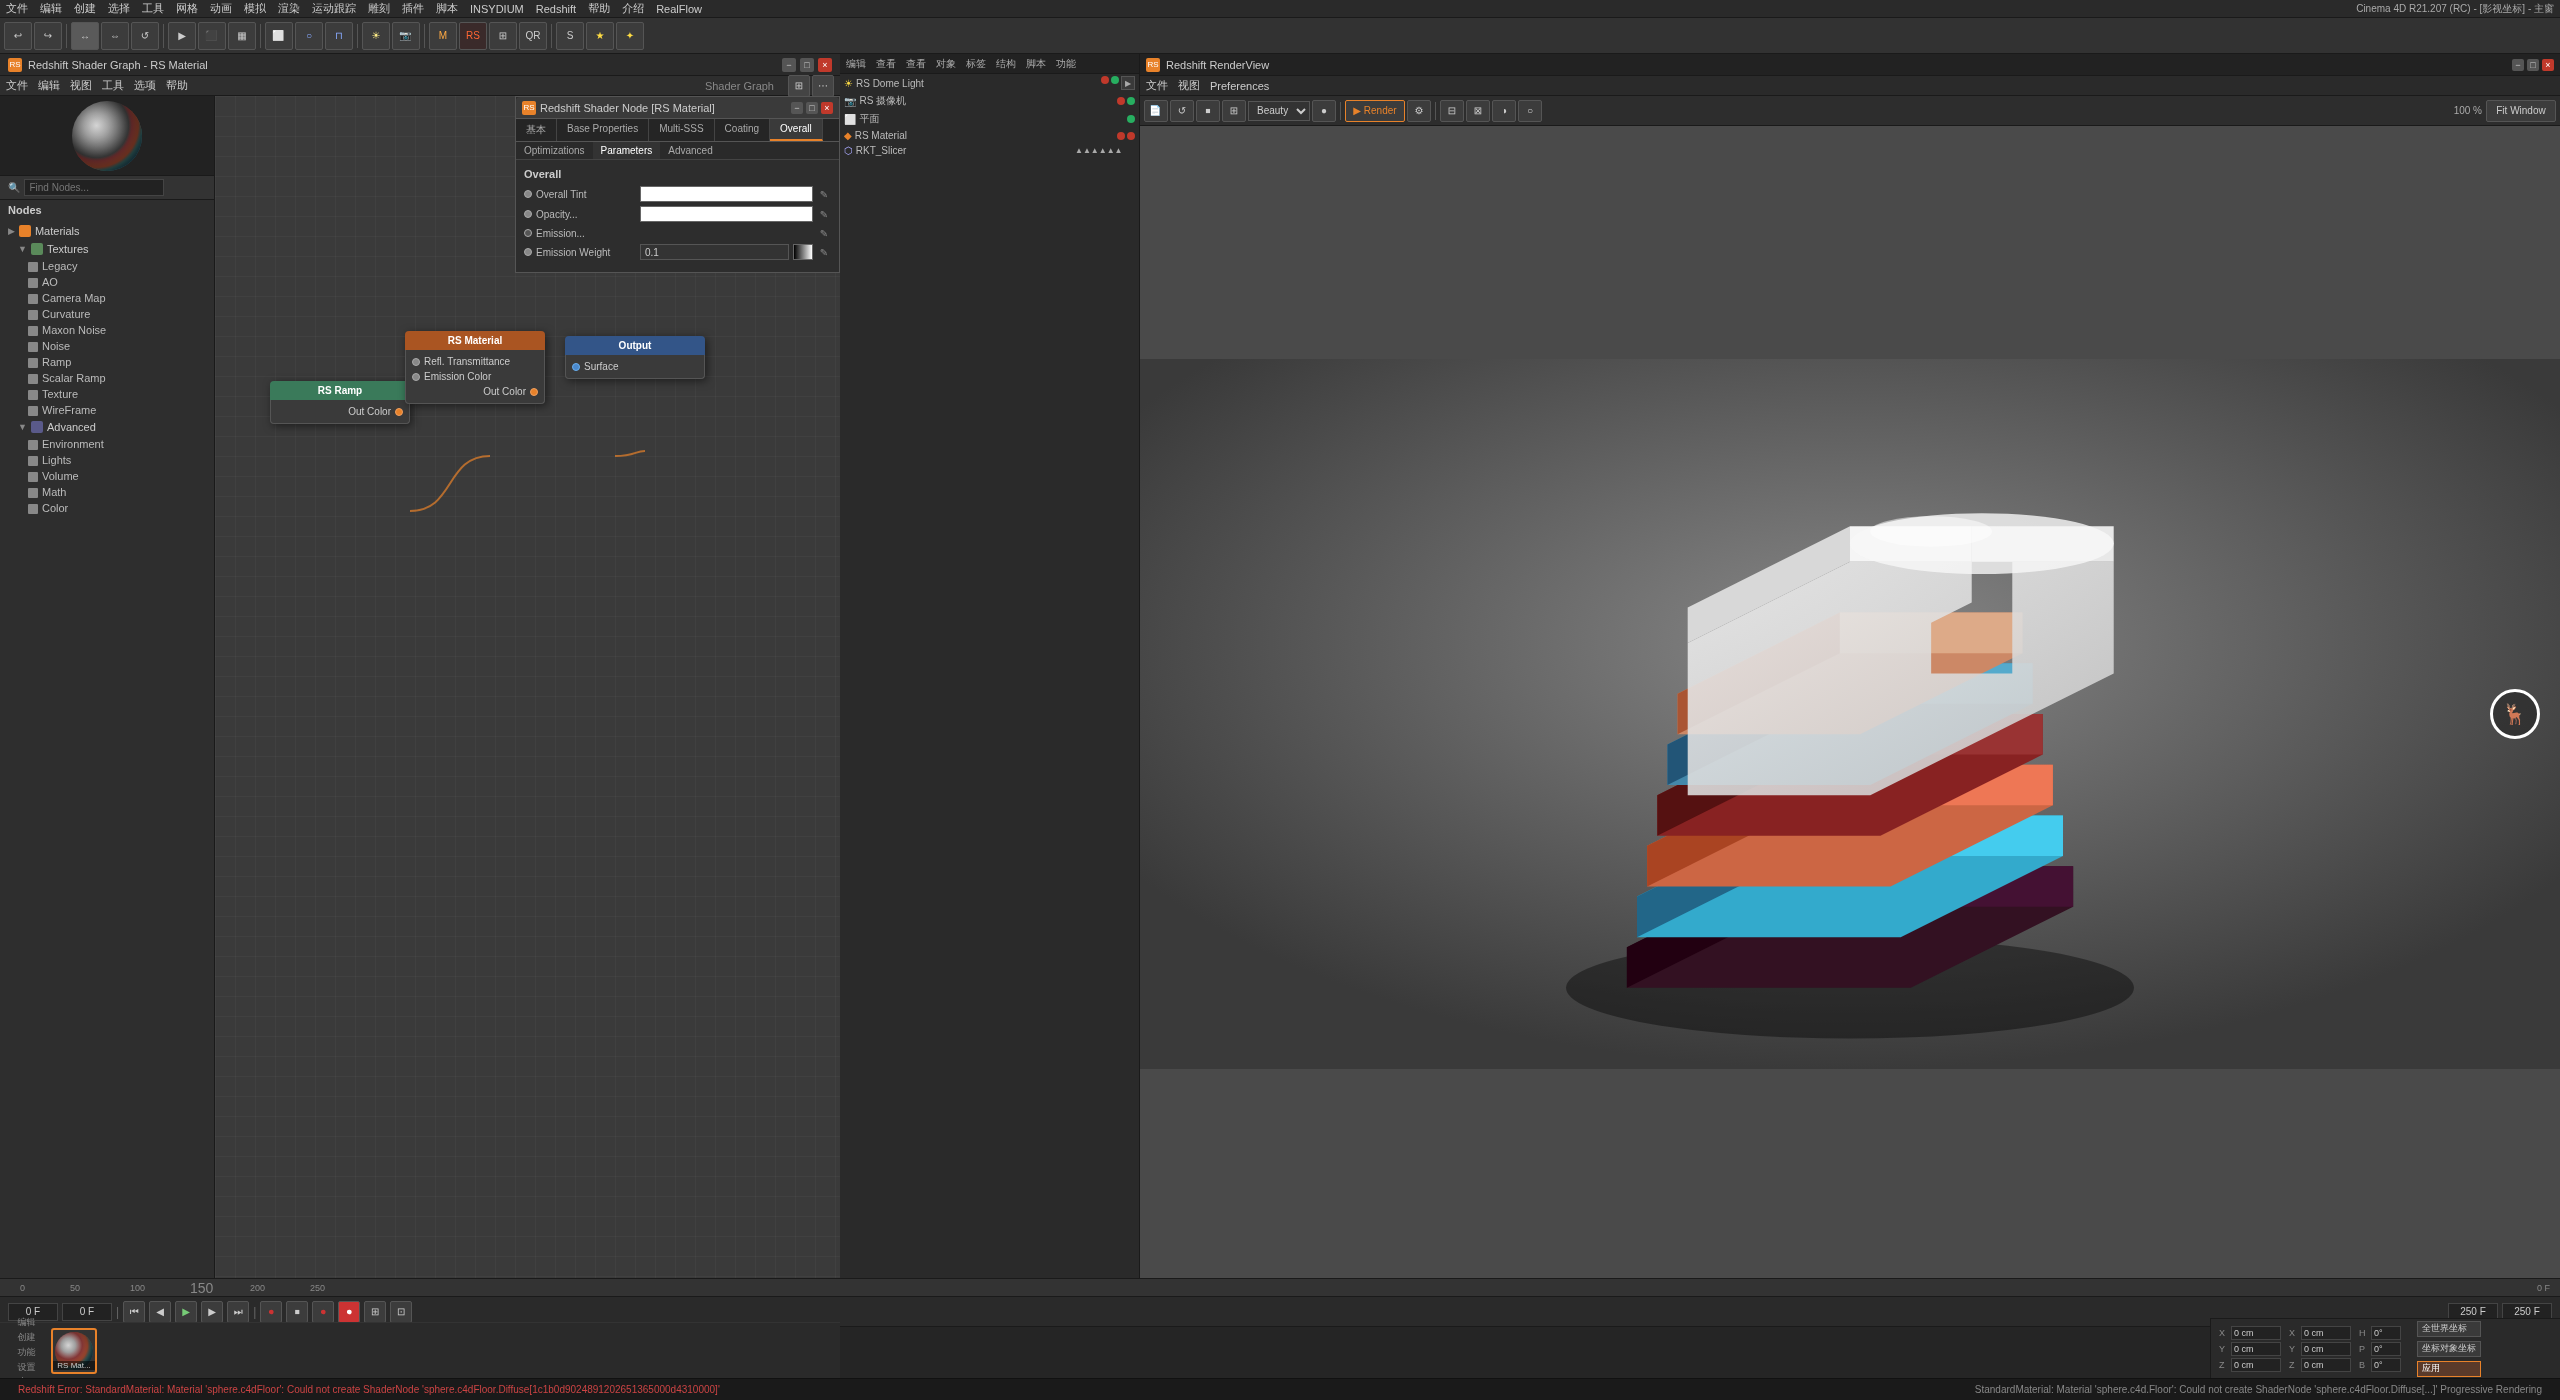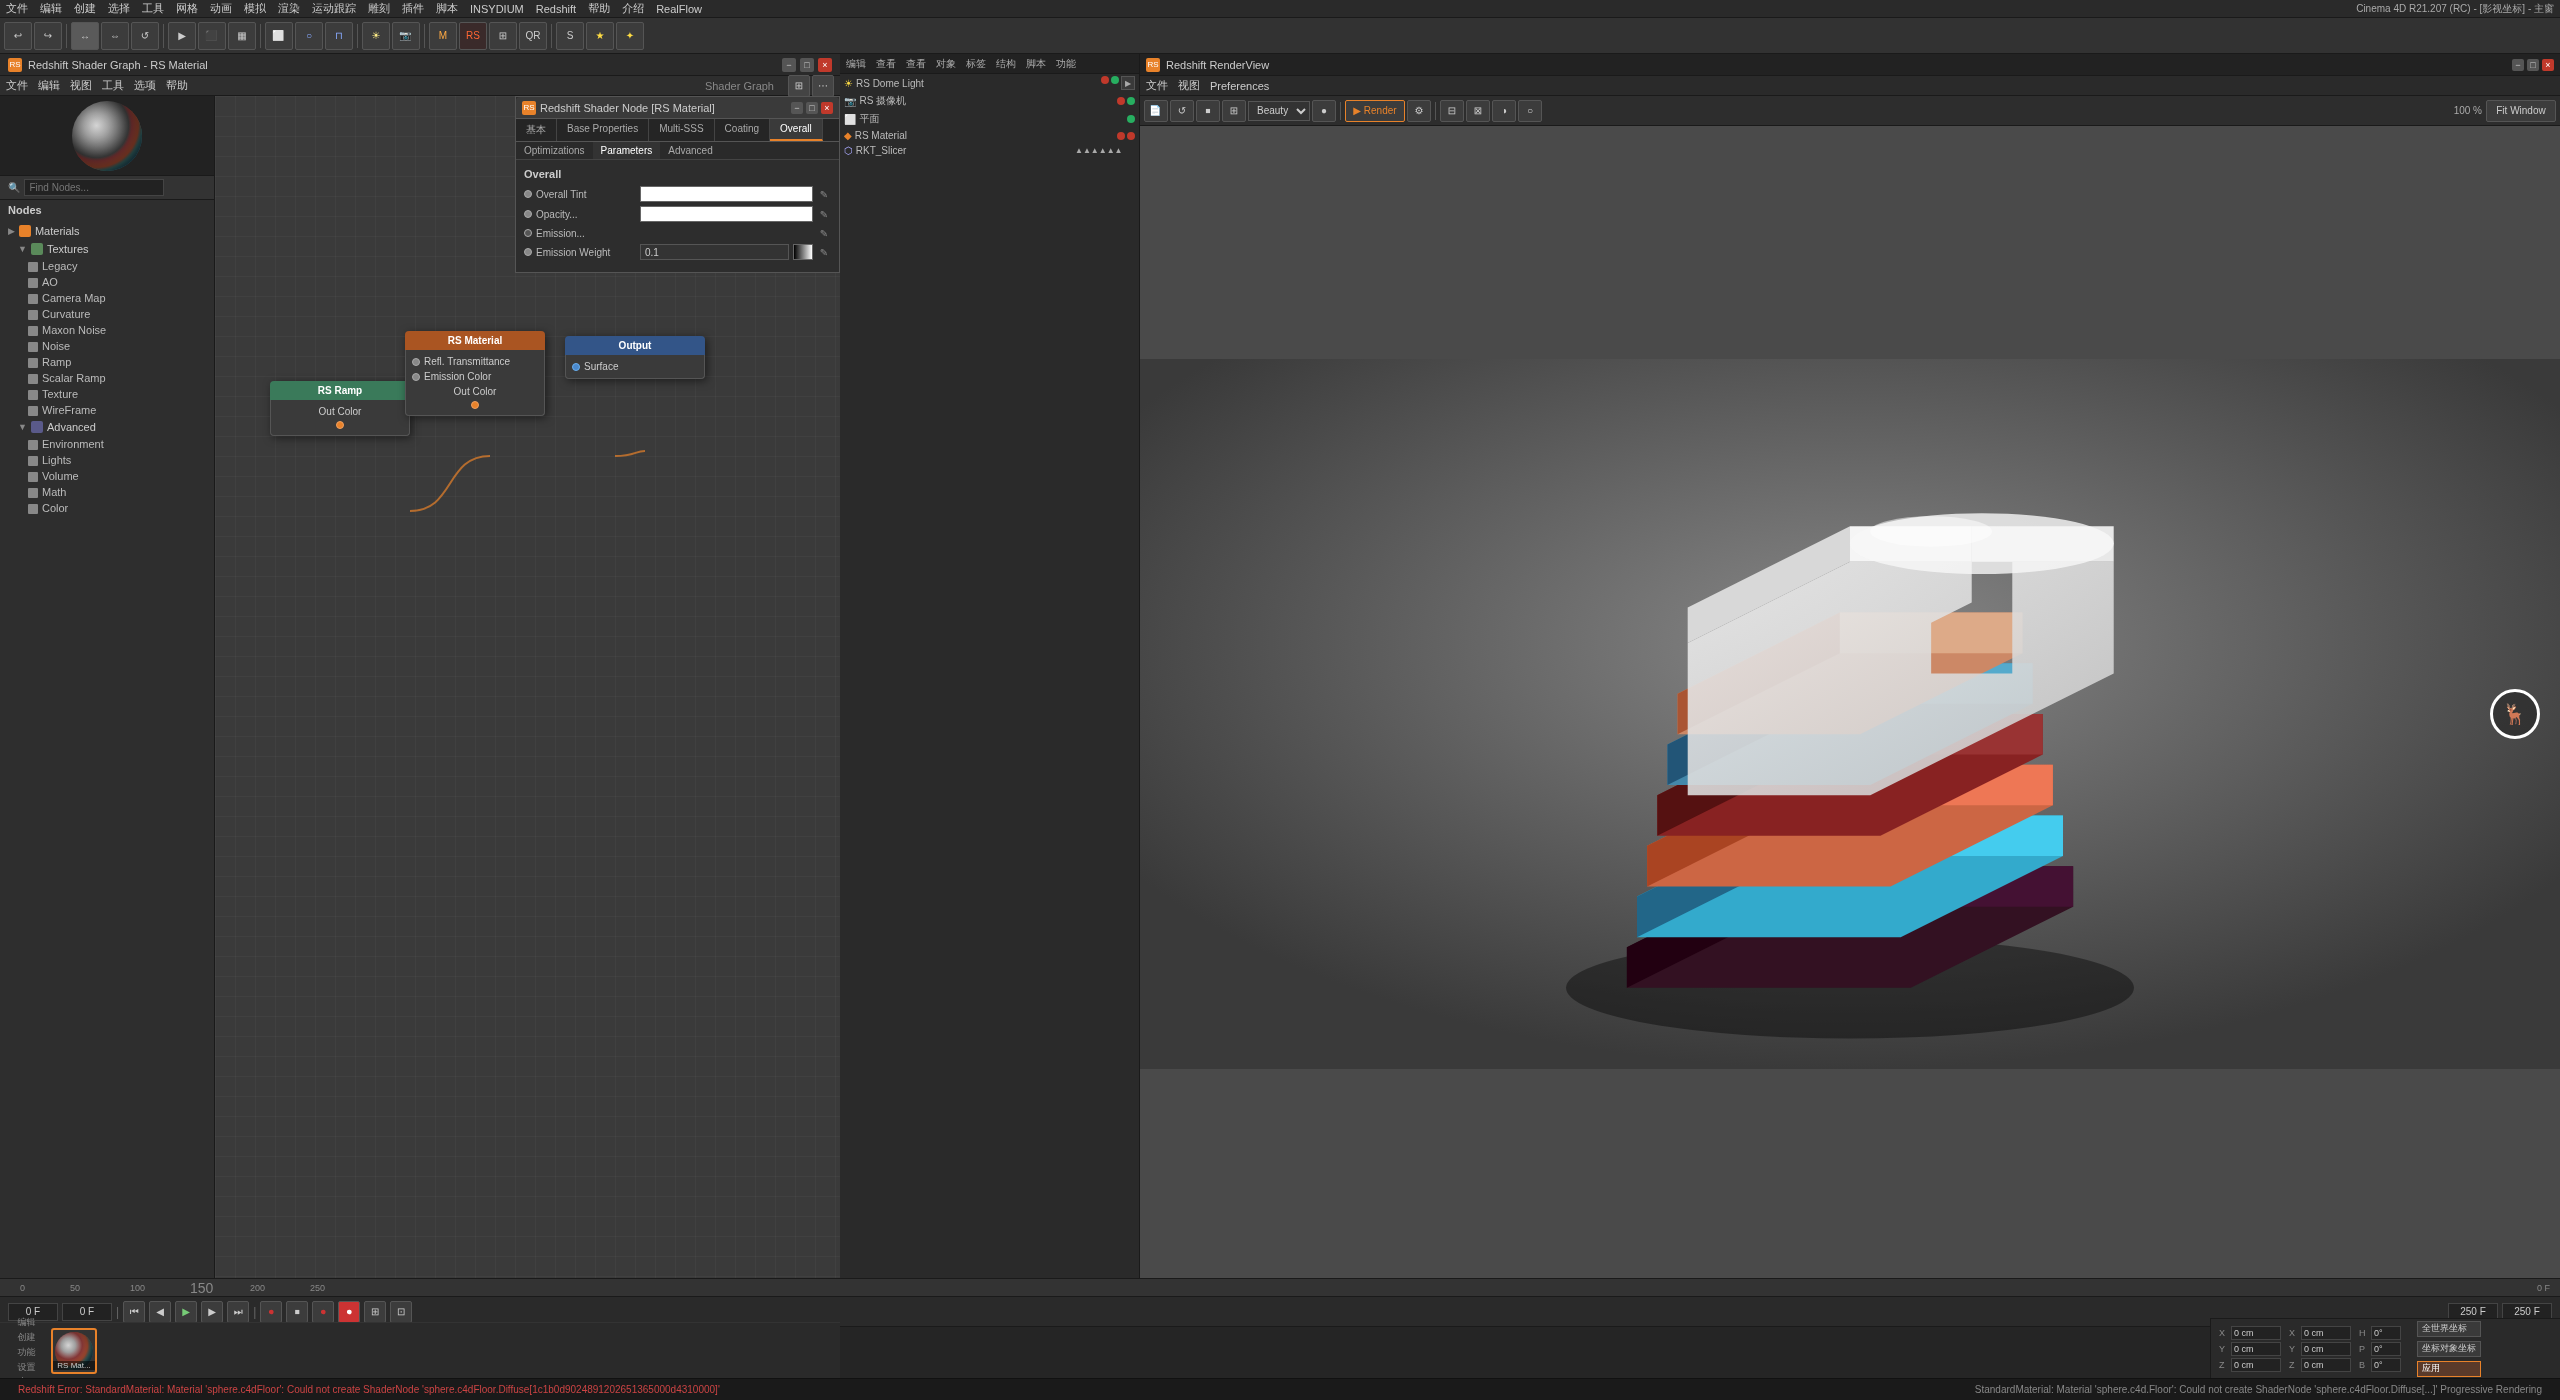--- a/index.html
+++ b/index.html
@@ -306,21 +306,20 @@
       border-radius: 50%;
       background: #888;
       border: 1px solid #aaa;
       flex-shrink: 0;
     }
     .port-dot.orange { background: #e8822a; border-color: #f0a060; }
     .port-dot.blue { background: #4a88cc; border-color: #6ab0ee; }
 
     .node-output {
       justify-content: flex-end;
-      flex-direction: column;
     }
 
     
     #node-ramp {
       left: 55px;
       top: 285px;
     }
 
     
     #node-material {

